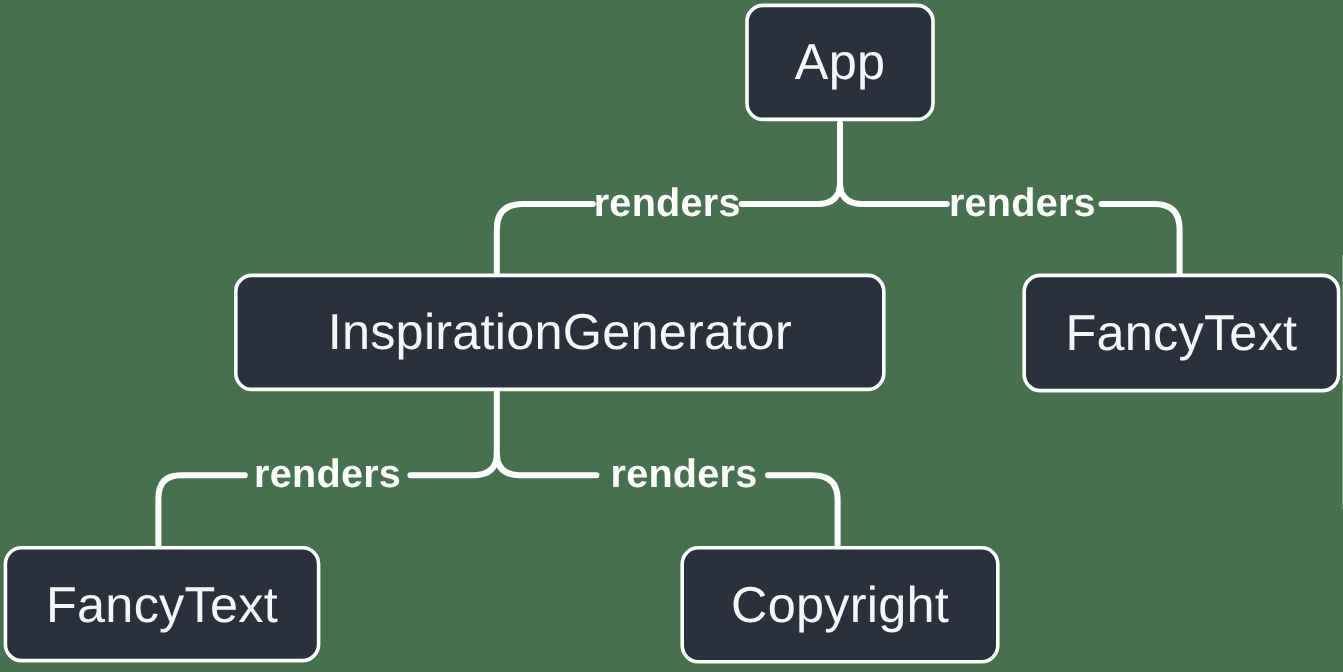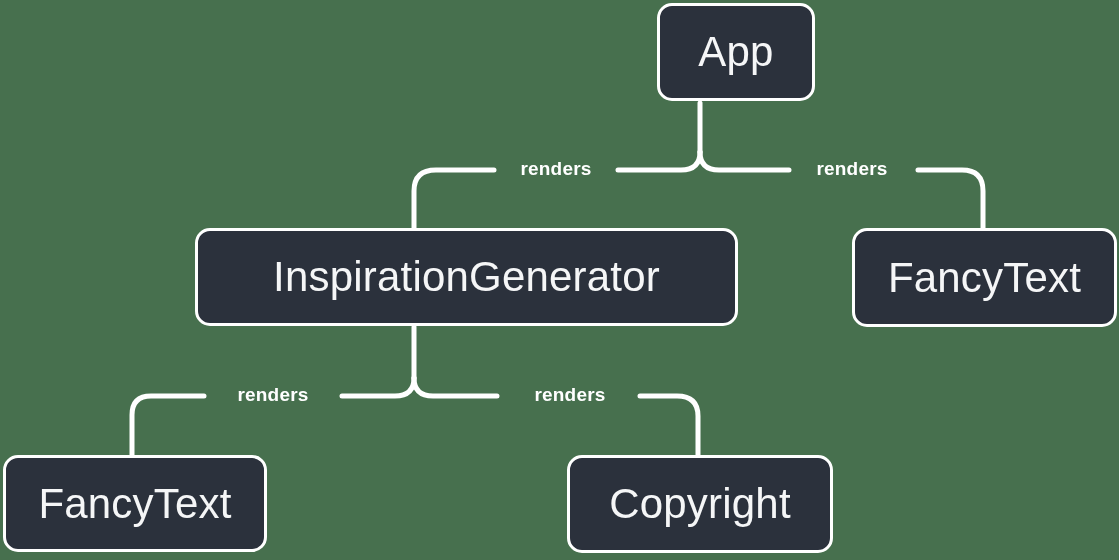--- a/index.html
+++ b/index.html
@@ -39,30 +39,30 @@
     border-radius: 15px;
     display: flex;
     align-items: center;
     justify-content: center;
     color: var(--node-text);
     font-size: 42px;
     font-weight: 400;
     letter-spacing: 0.2px;
     white-space: nowrap;
   }
-  .node-app           { left: 621px; top: 3px;   width: 158px; height: 98px; margin-left: 36px; }
+  .node-app           { left: 621px; top: 3px;   width: 158px; height: 98px; }
   .node-inspiration   { left: 195px; top: 228px; width: 543px; height: 98px; }
   .node-fancy-right   { left: 852px; top: 228px; width: 265px; height: 99px; }
   .node-fancy-left    { left: 3px;   top: 455px; width: 264px; height: 97px; }
   .node-copyright     { left: 567px; top: 455px; width: 266px; height: 98px; }
   .edge-label {
     position: absolute;
     transform: translate(-50%, -50%);
     color: var(--edge-label-text);
-    font-size: 19px;
+    font-size: 33px;
     font-weight: 700;
     letter-spacing: 0.2px;
     white-space: nowrap;
   }
   .edge-label-1 { left: 556px; top: 169px; }
   .edge-label-2 { left: 852px; top: 169px; }
   .edge-label-3 { left: 273px; top: 395px; }
   .edge-label-4 { left: 570px; top: 395px; }
 </style>
 </head>

